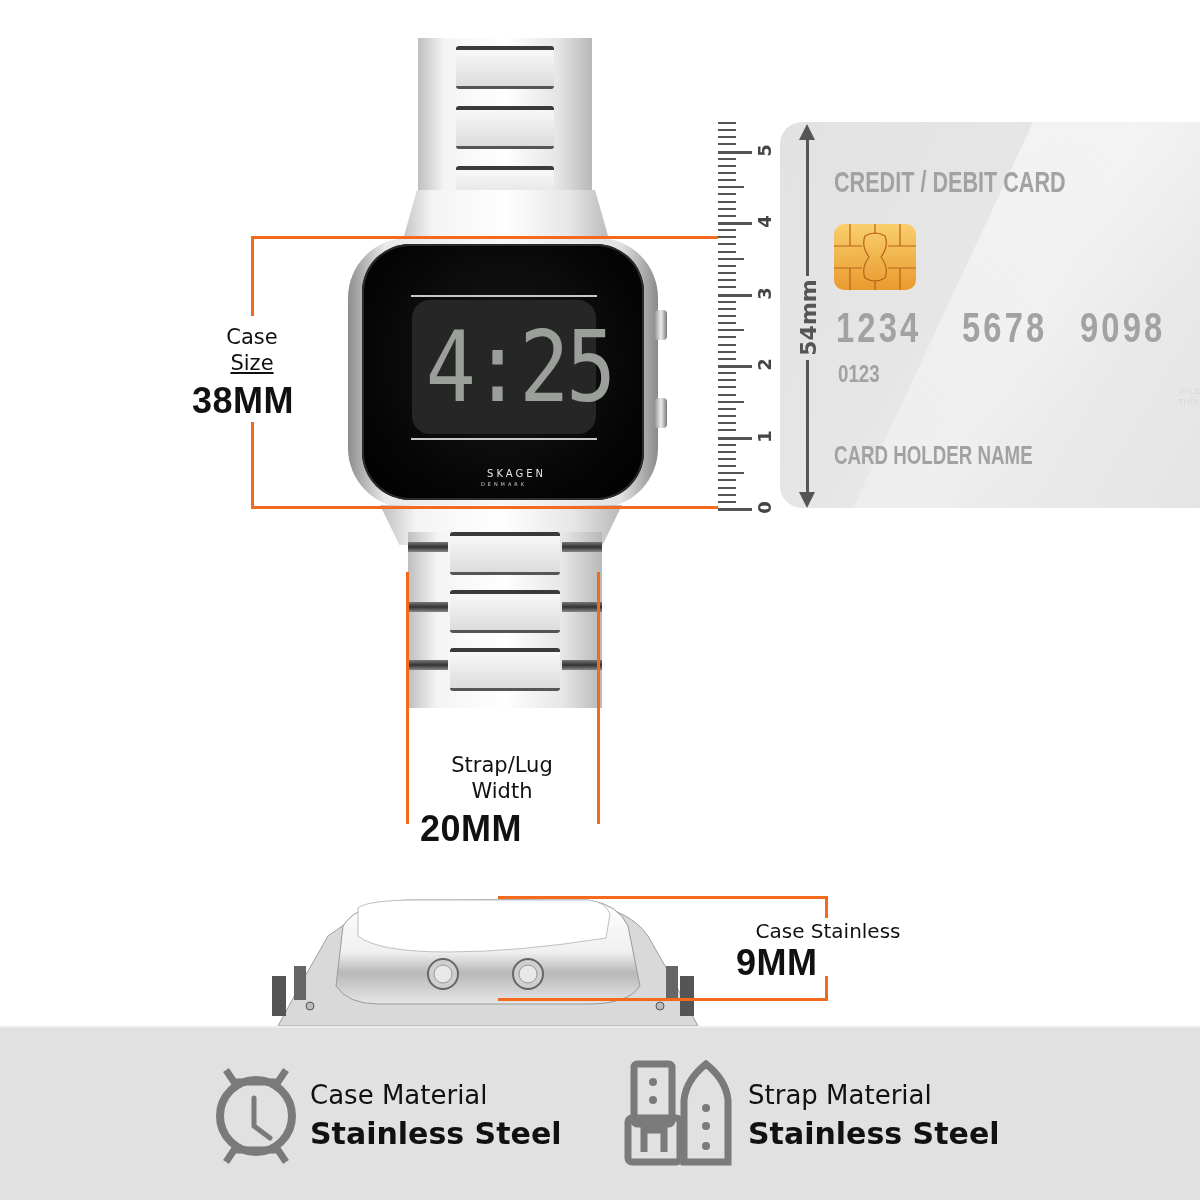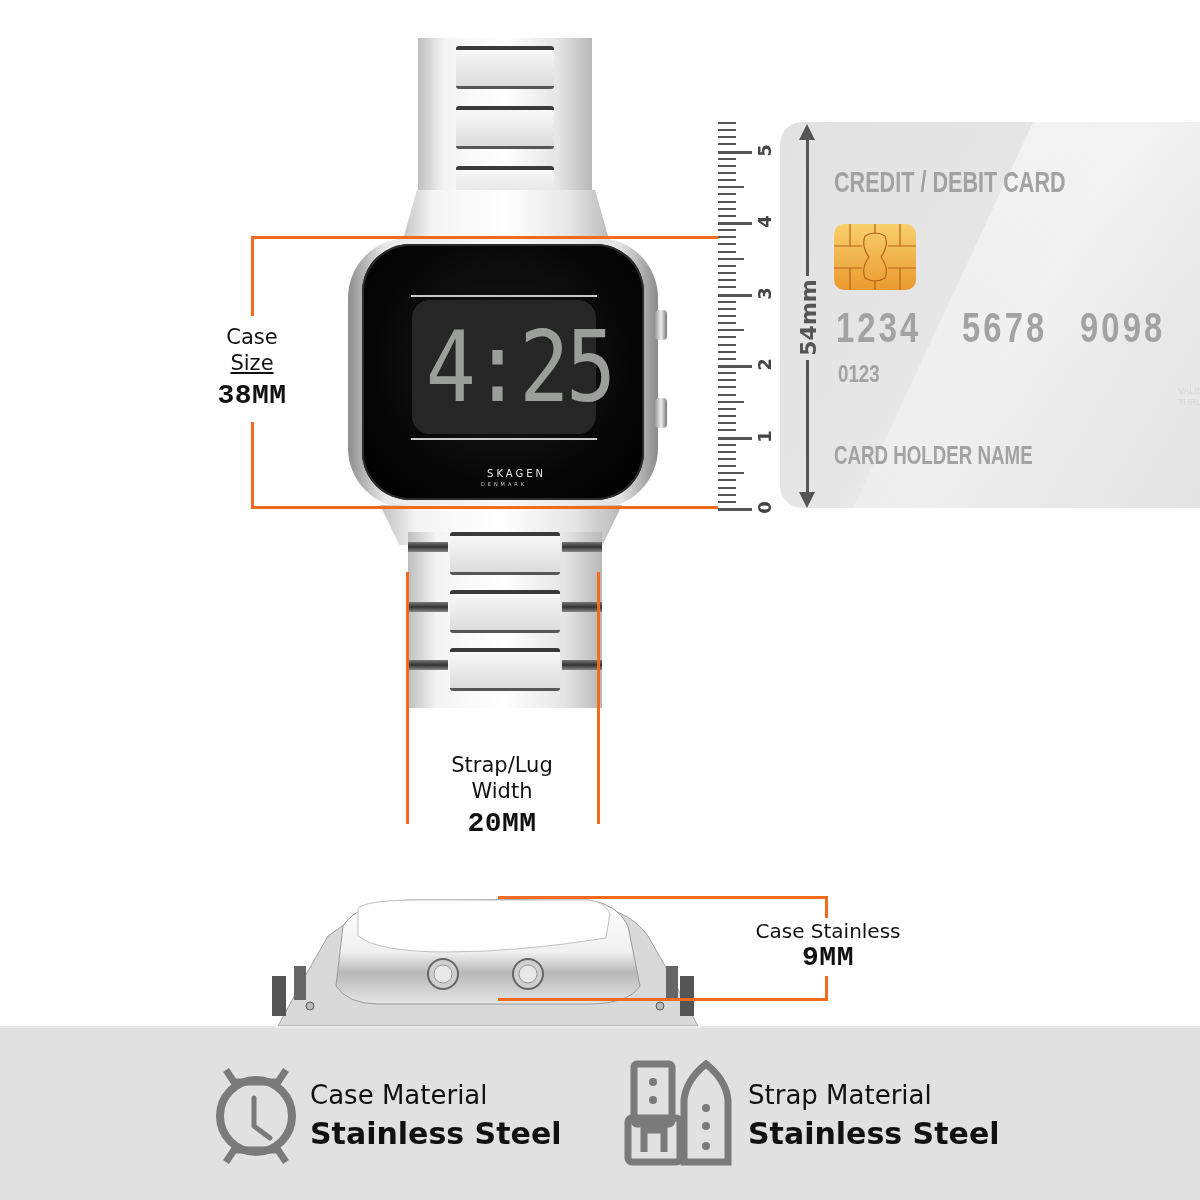--- a/index.html
+++ b/index.html
@@ -1,20 +1,20 @@
 <!DOCTYPE html>
 <html><head>
 <meta charset="utf-8">
 <style>
   html, body { margin:0; padding:0; }
   body { width:1200px; height:1200px; position:relative; background:#ffffff; overflow:hidden; font-family:"DejaVu Sans", sans-serif; }
   .abs { position:absolute; }
   .orange { background:#f26b1d; }
   .label-sm { font-family:"DejaVu Sans", sans-serif; font-size:21px; color:#111; text-align:center; line-height:26px; }
-  .label-lg { font-family:Liberation Mono, monospace; font-weight:bold; font-size:28px; color:#111; text-align:center; letter-spacing:0.5px; }
+  .label-lg { font-family:Liberation Sans, sans-serif; font-weight:bold; font-size:36px; color:#111; letter-spacing:0.5px; }
   
   .band { position:absolute; background:linear-gradient(90deg,#bfbfbf 0%,#f4f4f4 15%,#ffffff 50%,#e6e6e6 80%,#b8b8b8 100%); }
   .link { position:absolute; left:38px; right:38px; height:36px; background:linear-gradient(180deg,#f8f8f8,#dcdcdc); border-top:4px solid #3a3a3a; border-bottom:3px solid #555; border-radius:3px; }
   .side { position:absolute; height:10px; background:linear-gradient(180deg,#777,#333,#888); }
   
   .card { position:absolute; left:780px; top:122px; width:440px; height:386px; border-radius:22px; background:linear-gradient(120deg,#e2e2e2 0%,#e6e6e6 40%,#ededed 55%,#e4e4e4 100%); overflow:hidden; }
   .card .shine { position:absolute; left:160px; top:-10px; width:500px; height:420px; background:linear-gradient(115deg,rgba(255,255,255,0.55),rgba(255,255,255,0) 45%); transform:skewX(-25deg); }
   .condensed { font-family:"Liberation Sans", sans-serif; font-weight:bold; color:#a2a2a2; transform-origin:left top; }
   .ruler-num { position:absolute; font-family:"DejaVu Sans", sans-serif; font-weight:bold; font-size:18px; color:#444; transform:rotate(-90deg); transform-origin:center; width:20px; text-align:center; }
   .tick { position:absolute; height:2px; background:#555; }

